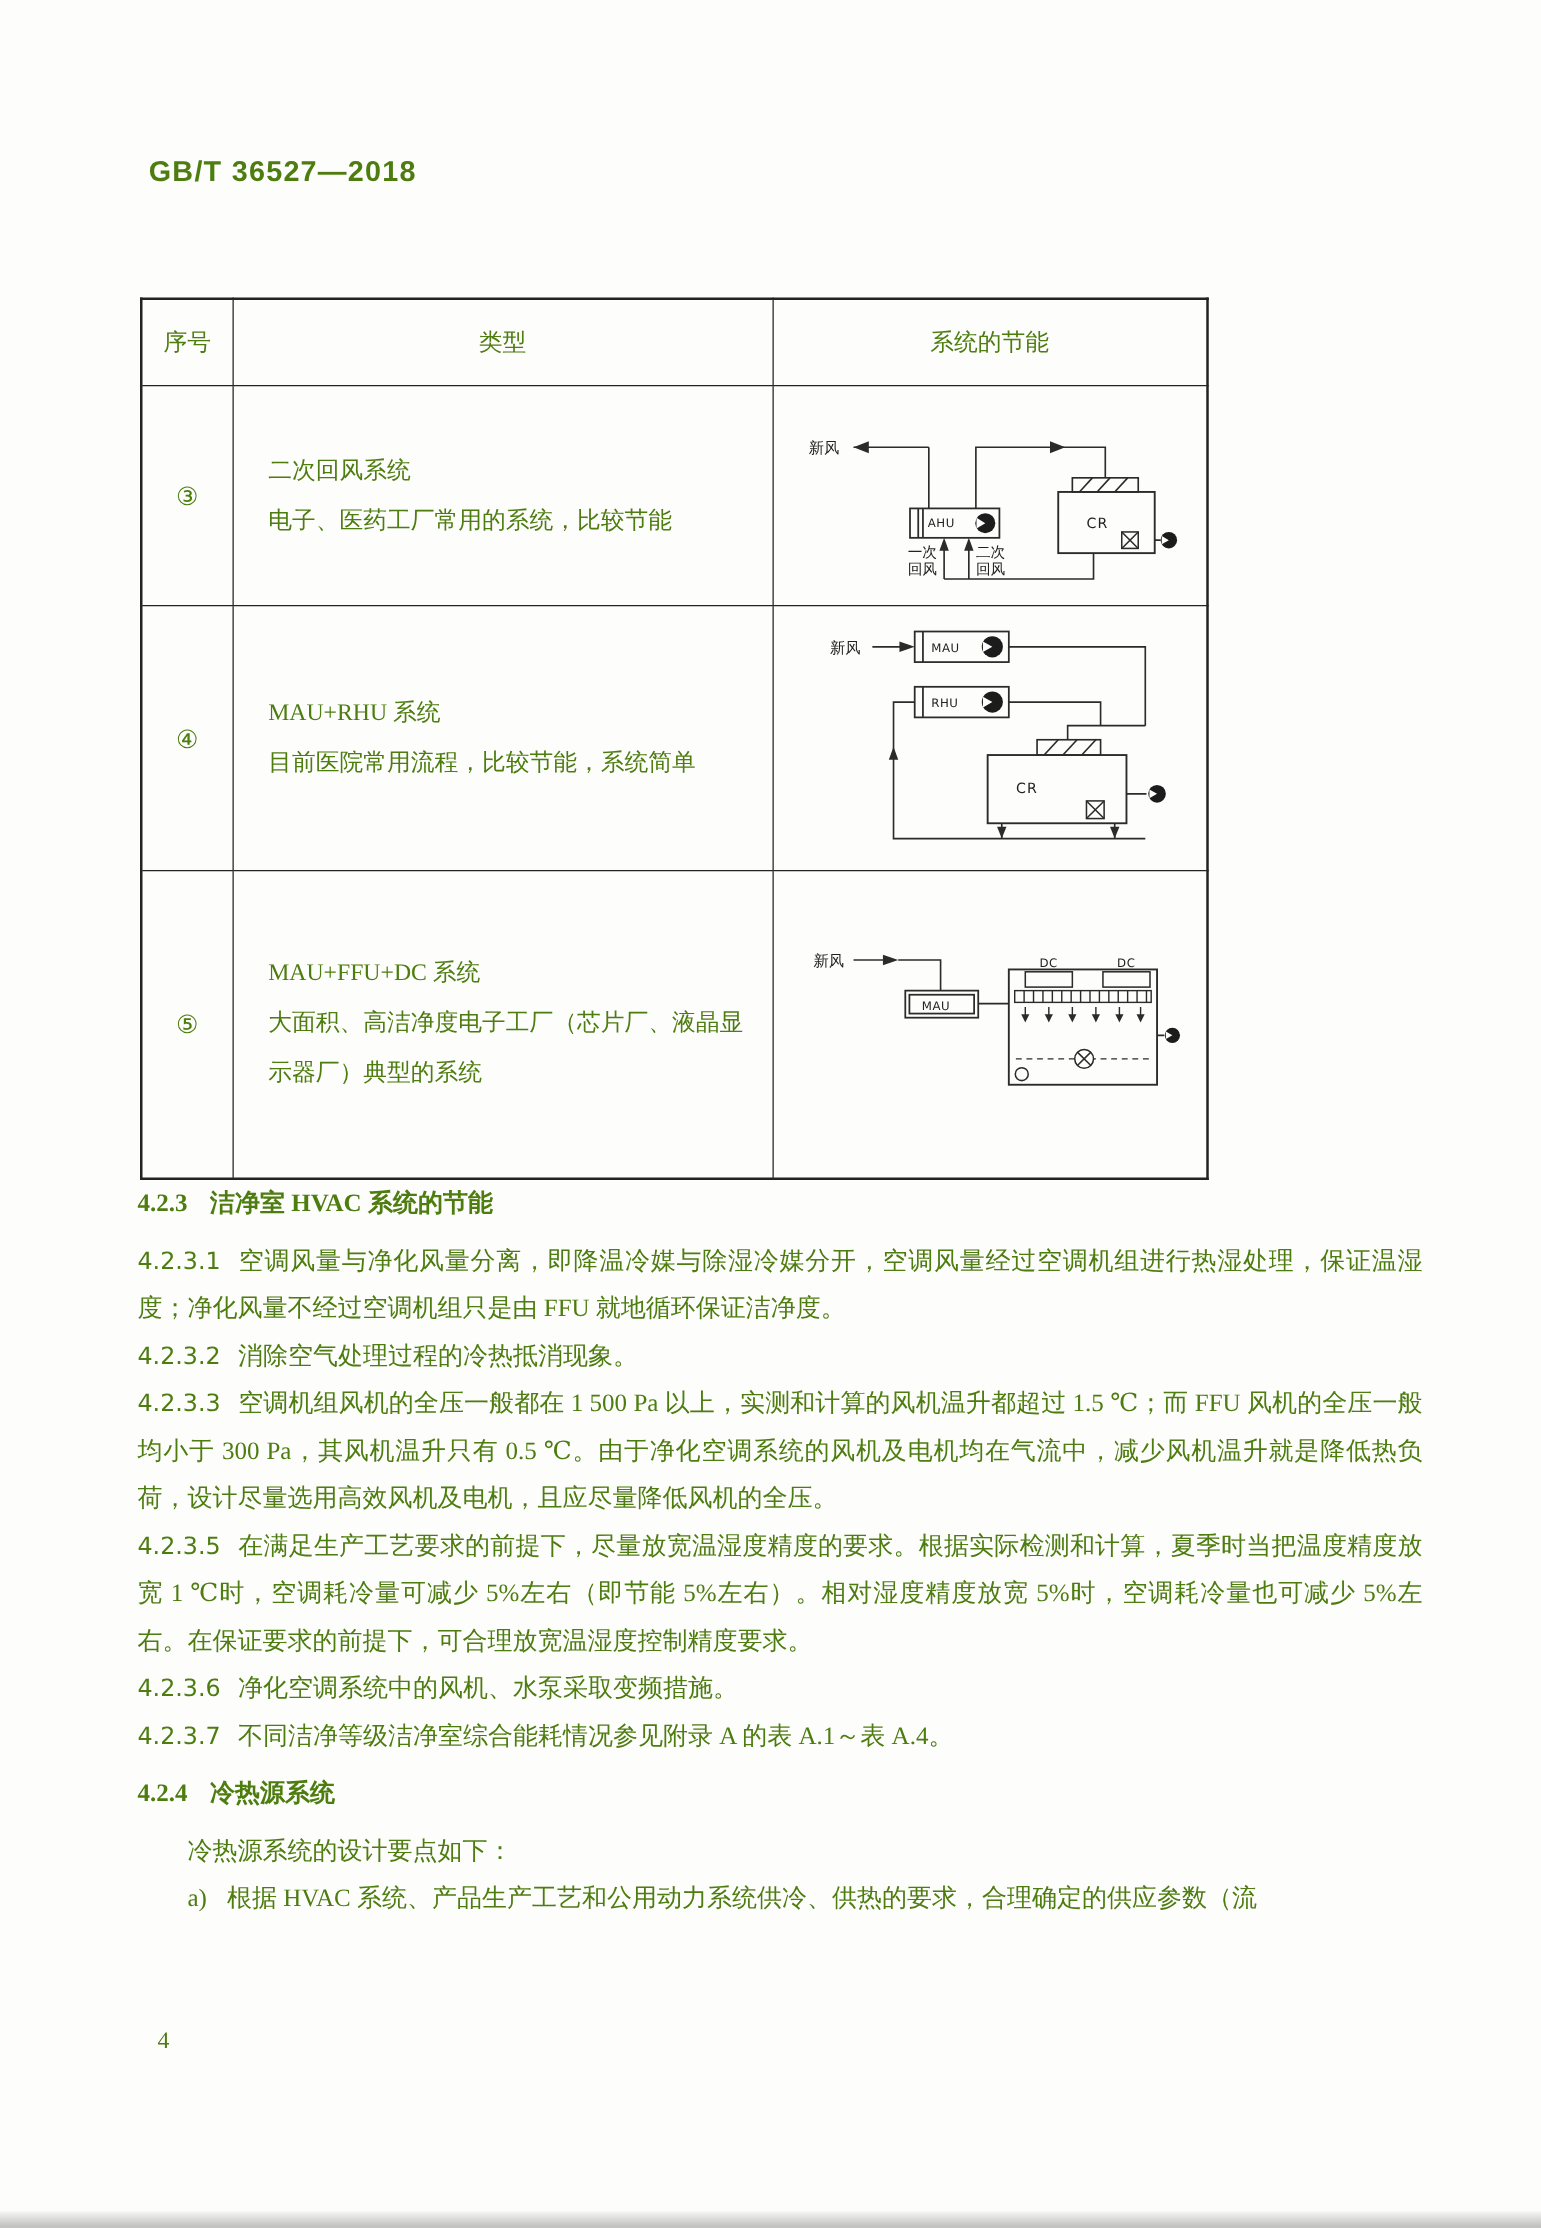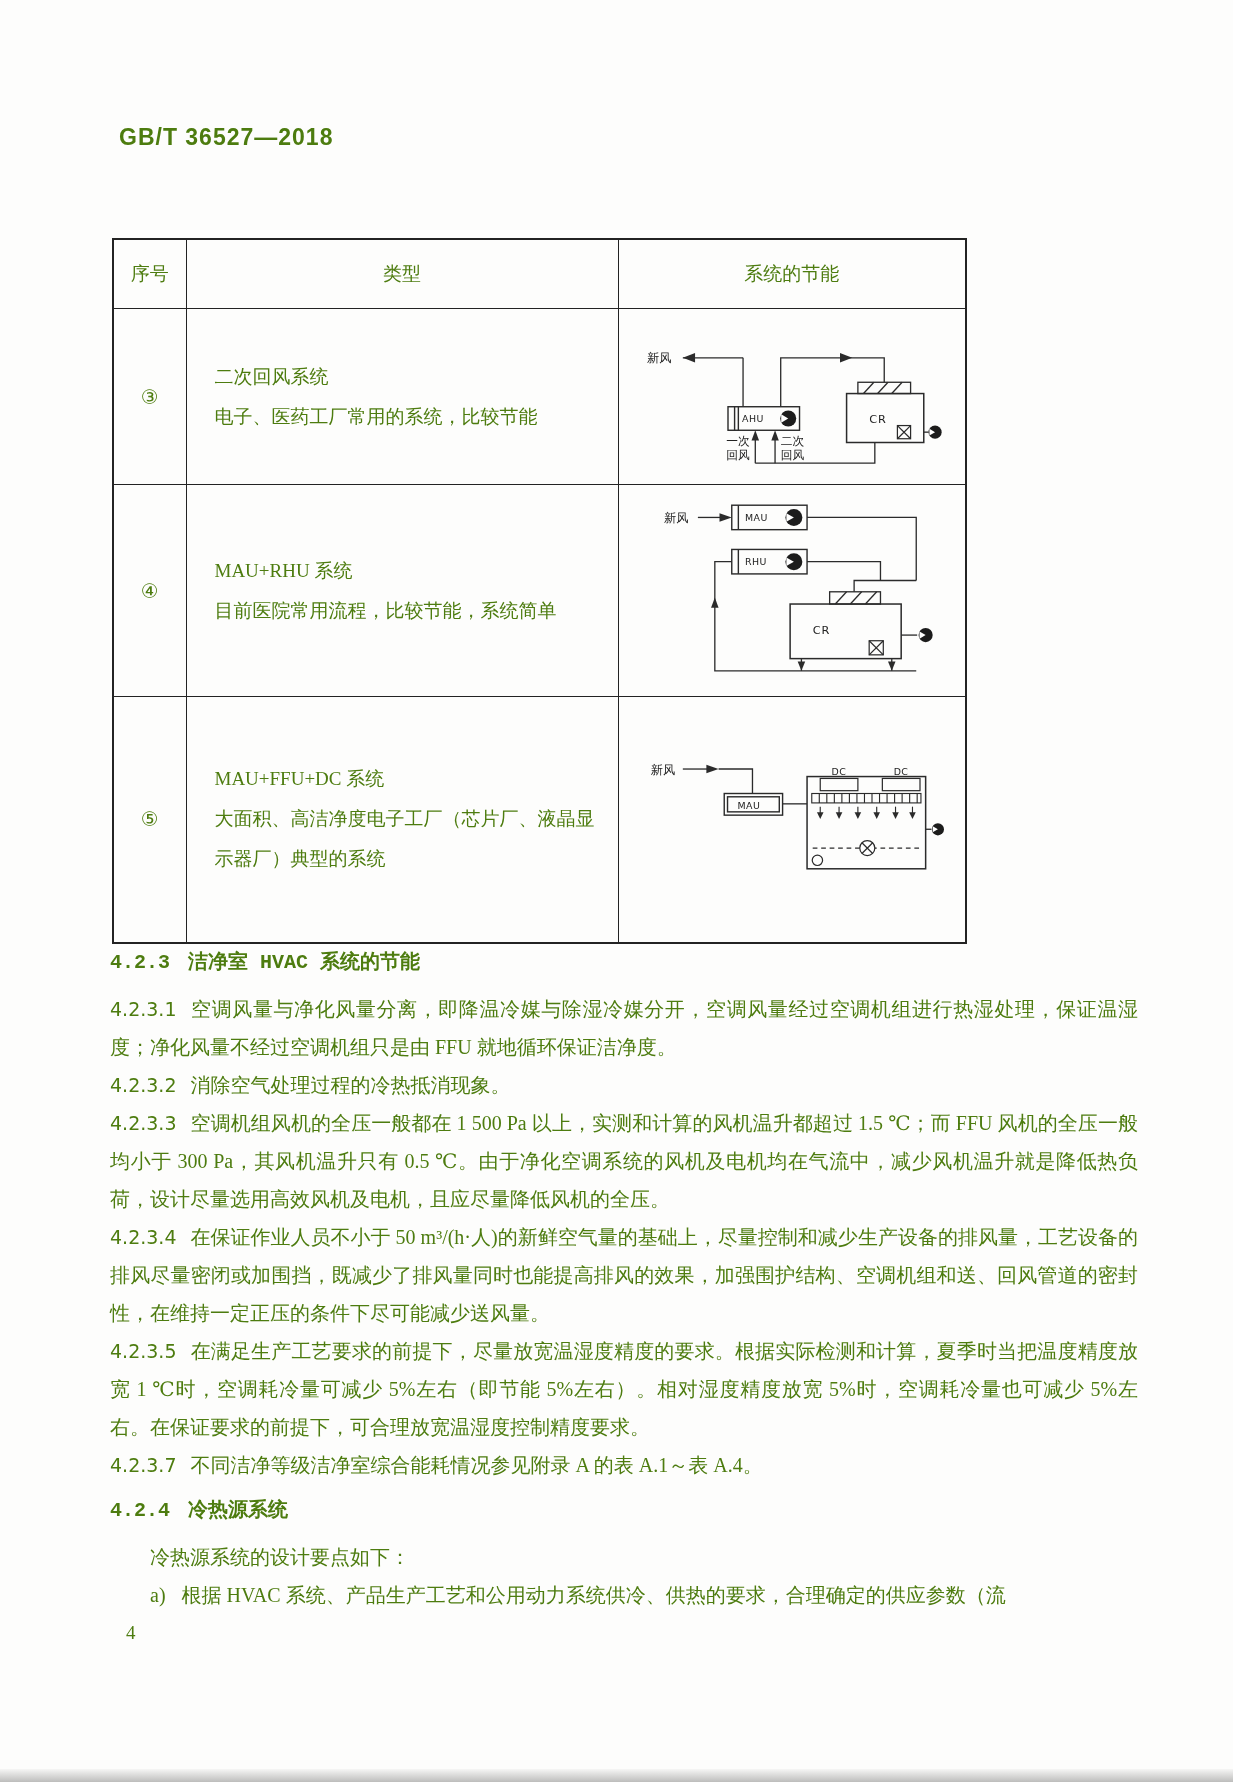--- a/index.html
+++ b/index.html
@@ -53,21 +53,21 @@
   }
   .dt{font-size:13px;}
   .dts{font-size:12.5px;}
   .dtb{font-size:10px;letter-spacing:.5px;}
   .dtc{font-size:12px;letter-spacing:1px;}
   .content{
     position:absolute;left:110px;top:948px;width:1028px;
     font-size:20px;
   }
   .sec-heading{
-    font-family:Liberation Mono, monospace;
+    font-family:Liberation Serif, serif;
     font-weight:bold;font-size:20px;line-height:30px;margin:0 0 12px 0;
   }
   .sec-heading .sid{margin-right:18px;}
   .para{margin:0;line-height:38px;text-align:justify;}
   .para .pid{
     font-family:"DejaVu Sans","Liberation Sans",sans-serif;
     font-weight:normal;font-style:normal;margin-right:14px;font-size:19px;
   }
   .para .pid-plain{margin-right:16px;}
   .h424{margin-top:12px;margin-bottom:12px;}
@@ -305,22 +305,22 @@
     </tbody>
   </table>
 
   <div class="content">
     <div class="sec-heading">
       <span class="sid">4.2.3</span><span>洁净室 HVAC 系统的节能</span>
     </div>
     <p class="para"><span class="pid">4.2.3.1</span><span>空调风量与净化风量分离，即降温冷媒与除湿冷媒分开，空调风量经过空调机组进行热湿处理，保证温湿度；净化风量不经过空调机组只是由 FFU 就地循环保证洁净度。</span></p>
     <p class="para"><span class="pid">4.2.3.2</span><span>消除空气处理过程的冷热抵消现象。</span></p>
     <p class="para"><span class="pid">4.2.3.3</span><span>空调机组风机的全压一般都在 1 500 Pa 以上，实测和计算的风机温升都超过 1.5 ℃；而 FFU 风机的全压一般均小于 300 Pa，其风机温升只有 0.5 ℃。由于净化空调系统的风机及电机均在气流中，减少风机温升就是降低热负荷，设计尽量选用高效风机及电机，且应尽量降低风机的全压。</span></p>
-    <p class="para"><span class="pid">4.2.3.4</span><span>在保证作业人员不小于 50 m³/(h·人)的新鲜空气量的基础上，尽量控制和减少生产设备的排风量，工艺设备的排风尽量密闭或加围挡，既减少了排风量同时也能提高排风的效果，加强围护结构、空调机组和送、回风管道的密封性，在维持一定正压的条件下尽可能减少送风量。</span></p>
     <p class="para"><span class="pid">4.2.3.5</span><span>在满足生产工艺要求的前提下，尽量放宽温湿度精度的要求。根据实际检测和计算，夏季时当把温度精度放宽 1 ℃时，空调耗冷量可减少 5%左右（即节能 5%左右）。相对湿度精度放宽 5%时，空调耗冷量也可减少 5%左右。在保证要求的前提下，可合理放宽温湿度控制精度要求。</span></p>
+    <p class="para"><span class="pid">4.2.3.6</span><span>净化空调系统中的风机、水泵采取变频措施。</span></p>
     <p class="para"><span class="pid">4.2.3.7</span><span>不同洁净等级洁净室综合能耗情况参见附录 A 的表 A.1～表 A.4。</span></p>
     <div class="sec-heading h424">
       <span class="sid">4.2.4</span><span>冷热源系统</span>
     </div>
     <p class="para indent"><span>冷热源系统的设计要点如下：</span></p>
     <p class="para indent"><span class="pid-plain">a)</span><span>根据 HVAC 系统、产品生产工艺和公用动力系统供冷、供热的要求，合理确定的供应参数（流</span></p>
   </div>
 
   <div class="page-num">4</div>
 

